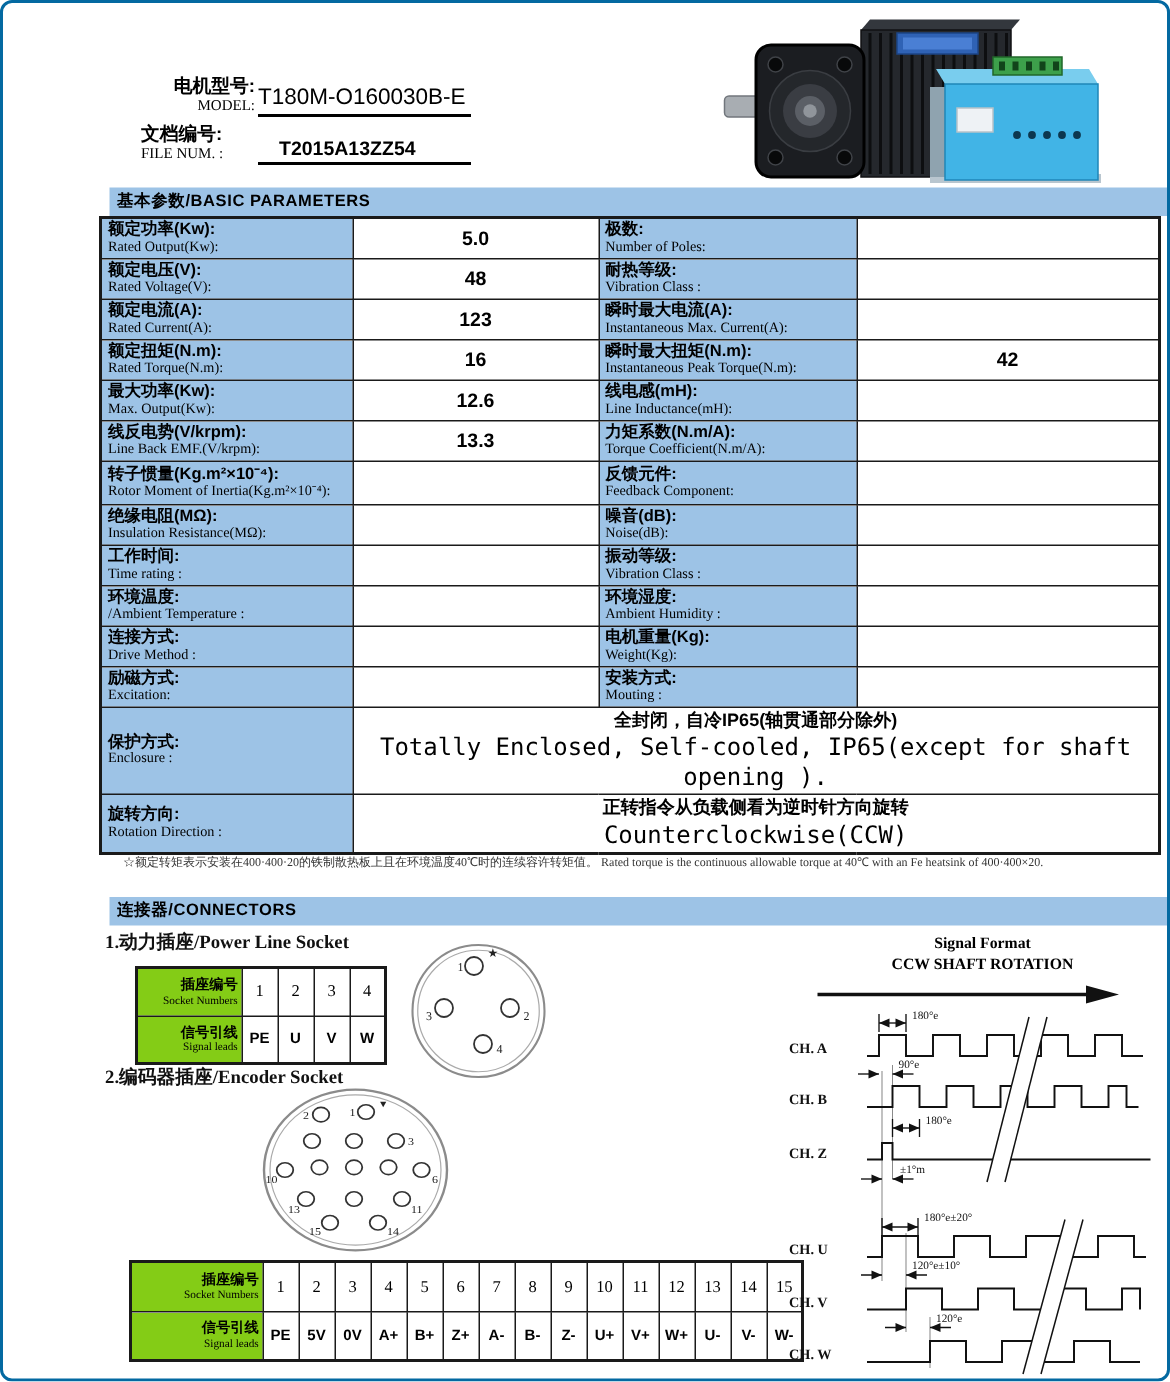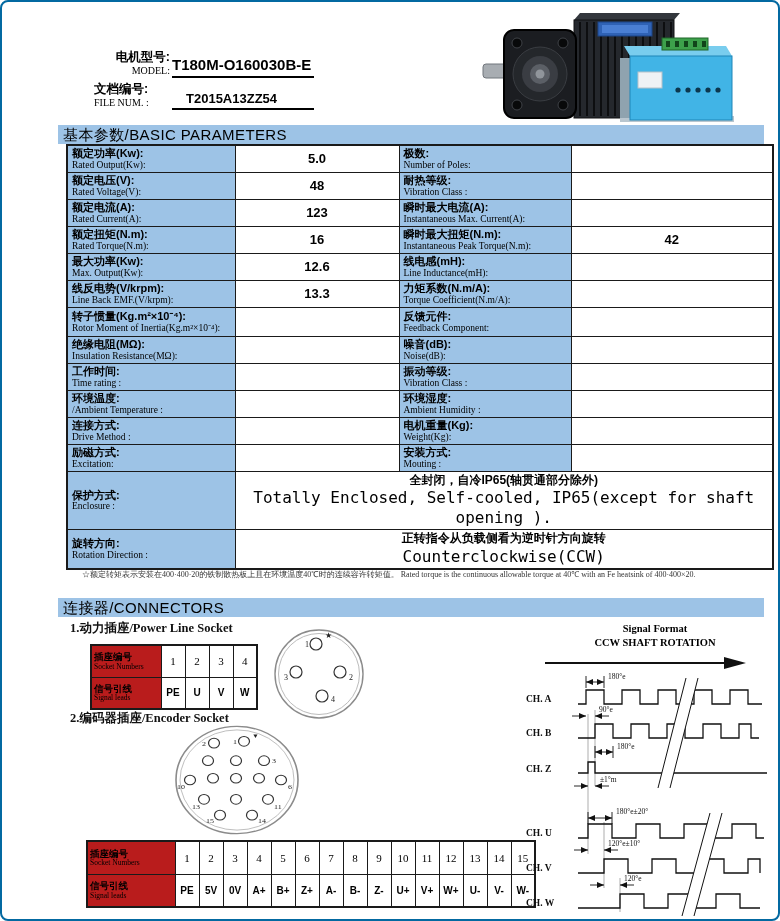--- a/index.html
+++ b/index.html
@@ -1,51 +1,51 @@
 <!DOCTYPE html>
 <html><head>
 <meta charset="utf-8">
 <style>
   *{box-sizing:border-box;margin:0;padding:0}
   html,body{width:780px;height:921px;background:#fff;font-family:"Liberation Sans",sans-serif;color:#000}
   .page{position:relative;width:780px;height:921px;background:#fff;border:2px solid #0369a1;border-radius:8px;overflow:hidden}
   .abs{position:absolute}
-  .secbar{position:absolute;left:56px;width:706px;height:19px;background:#9dc3e6;font-weight:normal;font-size:15px;line-height:19px;padding-left:5px;letter-spacing:.4px}
+  .secbar{position:absolute;left:71px;width:706px;height:19px;background:#9dc3e6;font-weight:bold;font-size:11px;line-height:19px;padding-left:5px;letter-spacing:.4px}
   table.grid{border-collapse:collapse;table-layout:fixed}
   .grid td{border:1.6px solid #1a1a1a;vertical-align:middle;overflow:hidden}
   td.lbl{background:#9dc3e6;padding:1px 4px;text-align:left}
   .lbl .cn{font-size:11px;font-weight:bold;line-height:1.15}
   .lbl .en{font-size:9.5px;font-family:"Liberation Serif",serif;line-height:1.1}
   td.val{background:#fff;text-align:center;font-weight:600;font-size:13px}
   td.spanv{background:#fff;text-align:center;padding:1px 2px}
   .spanv .cn{font-size:12px;font-weight:bold;line-height:1.3}
   .spanv .en{font-size:16px;font-family:"DejaVu Sans Mono",monospace;font-weight:normal;line-height:1.25}
   .hl .cn{font-weight:bold;font-size:12.5px;line-height:1.2}
   .hl .en{font-size:10px;font-family:"Liberation Serif",serif;line-height:1.15}
   .uline{border-bottom:2px solid #000}
   .footnote{position:absolute;left:80px;top:566px;width:702px;font-size:8px;color:#333;font-family:"Liberation Serif",serif}
   .sub{position:absolute;font-size:12.5px;font-family:"Liberation Serif",serif;font-weight:600;color:#111}
   table.ctab td{border:1.6px solid #1a1a1a}
-  .ctab td.clbl{background:#b91c1c;text-align:left;padding:0 2px}
+  .ctab td.clbl{background:#84cc16;text-align:right;padding:0 2px}
   .clbl .cn{font-size:9.5px;font-weight:bold;line-height:1.2}
   .clbl .en{font-size:7.5px;font-family:"Liberation Serif",serif;line-height:1.1}
   .ctab td.num{background:#fff;text-align:center;font-size:11px;font-family:"Liberation Serif",serif}
   .ctab td.sig{background:#fff;text-align:center;font-size:10px;font-weight:bold}
   svg text{font-family:"Liberation Serif",serif}
 </style>
 </head>
 <body>
 
 <div class="page">
 
   <div class="abs hl" style="left:96px;top:48px;width:72px;text-align:right">
     <div class="cn">电机型号:</div>
     <div class="en">MODEL:</div>
   </div>
-  <div class="abs uline" style="left:170px;top:46px;width:142px;height:30px;font-weight:bold;font-size:15px;padding-top:8px">T180M-O160030B-E</div>
+  <div class="abs uline" style="left:170px;top:46px;width:142px;height:30px;font-weight:normal;font-size:15px;padding-top:8px">T180M-O160030B-E</div>
 
   <div class="abs hl" style="left:92px;top:80px;width:76px;text-align:left">
     <div class="cn">文档编号:</div>
     <div class="en">FILE NUM. :</div>
   </div>
   <div class="abs uline" style="left:170px;top:80px;width:142px;height:28px;font-weight:600;font-size:13px;padding:9px 0 0 14px">T2015A13ZZ54</div>
 
   <svg class="abs" style="left:480px;top:4px" width="256" height="118" viewBox="0 0 256 118">
     <rect x="1" y="58" width="26" height="14" rx="3" fill="#a8adb2" stroke="#71767c"></rect>
     <polygon points="92,14 192,14 198,7 98,7" fill="#33373d"></polygon>

